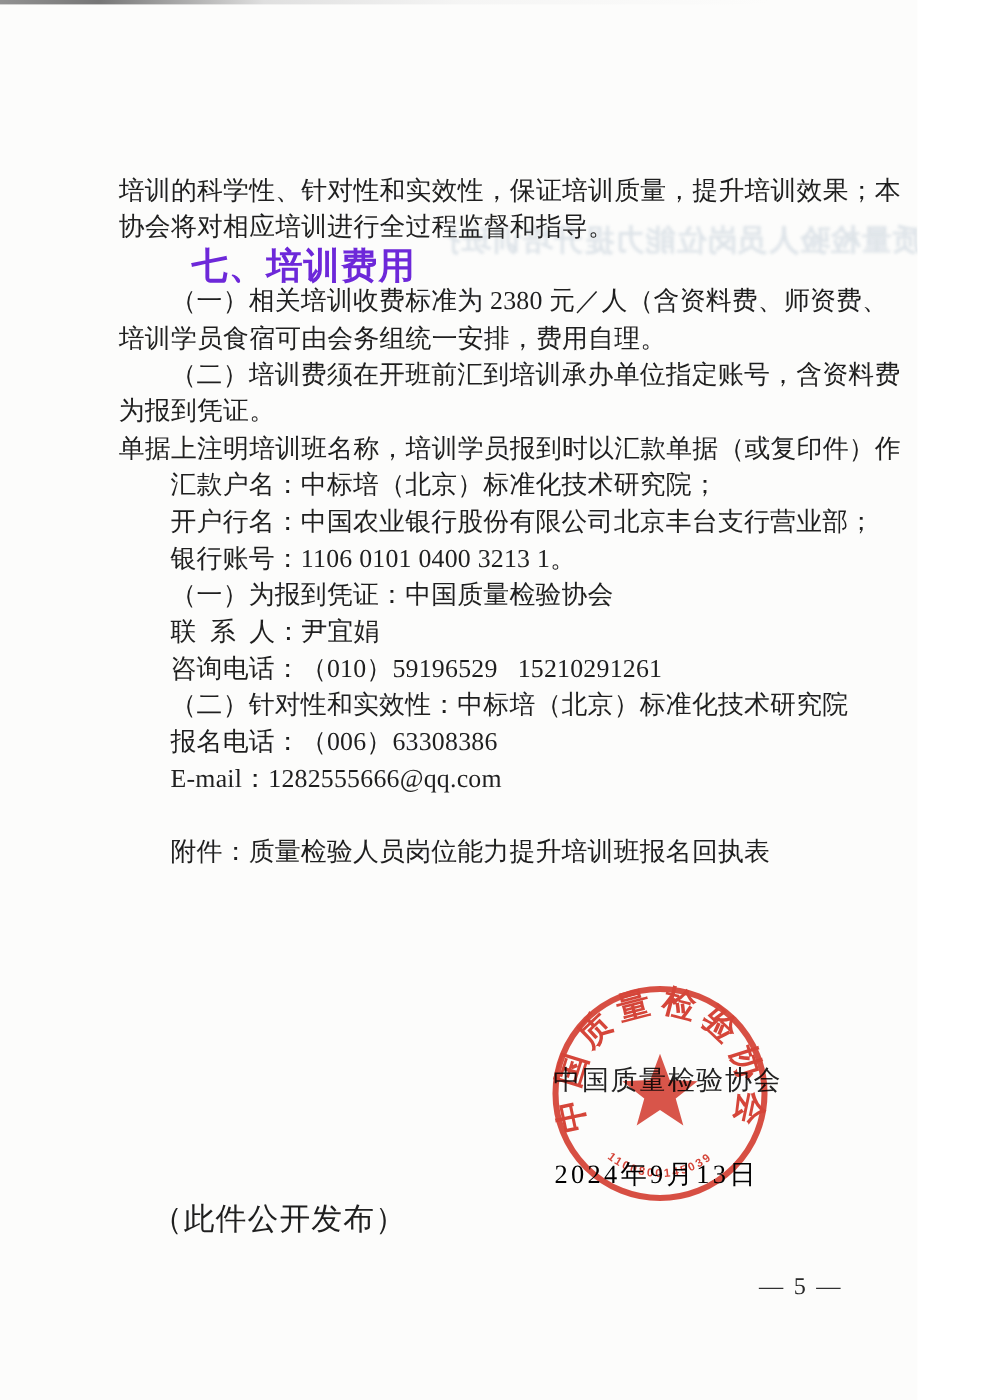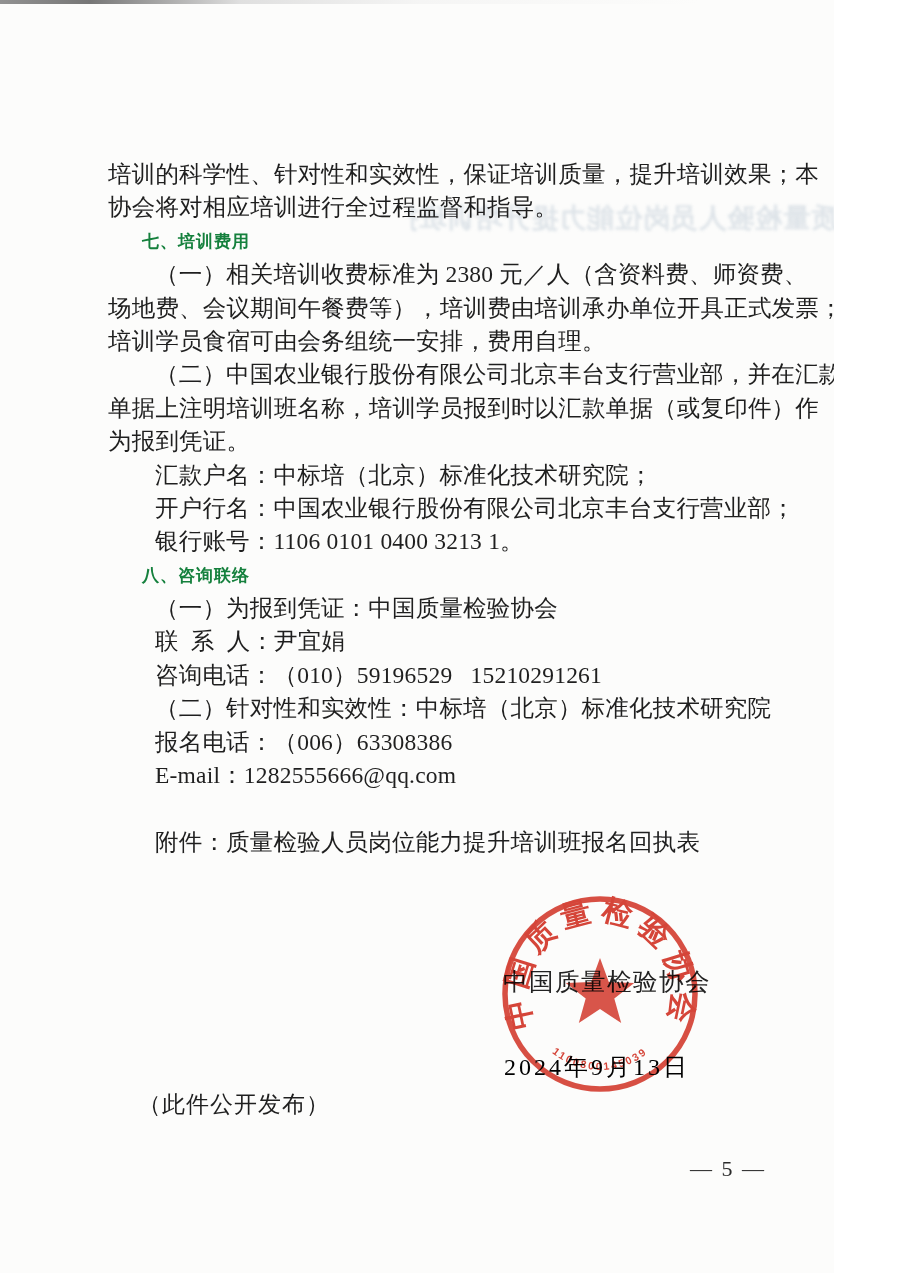--- a/index.html
+++ b/index.html
@@ -31,34 +31,34 @@
     position:absolute;left:108px;top:158px;width:694px;
   }
   .row{
     height:33.4px;line-height:33.4px;
     font-size:23.5px;letter-spacing:0.2px;
     white-space:pre;
   }
   .ind{text-indent:2em;}
   .heading{
     font-family:"Liberation Sans","DejaVu Sans",sans-serif;
-    font-weight:700;font-size:17px;letter-spacing:1px;
-    color:#15803d;
+    font-weight:700;font-size:33px;letter-spacing:1px;
+    color:#6d28d9;
   }
   .sig-org{
     position:absolute;top:965px;left:503px;
     font-size:24.5px;letter-spacing:1.5px;white-space:pre;color:#222;
   }
   .sig-date{
     position:absolute;top:1051px;left:504px;
     font-size:24px;letter-spacing:3px;white-space:pre;color:#000000;
   }
   .release{
     position:absolute;top:1089px;left:138px;
-    font-size:23px;letter-spacing:1px;white-space:pre;
+    font-size:28px;letter-spacing:1px;white-space:pre;
   }
   .pagenum{
     position:absolute;top:1156px;left:690px;
     font-size:22px;letter-spacing:2px;white-space:pre;color:#2a2a2a;
   }
   .seal{
     position:absolute;left:489px;top:882px;width:222px;height:230px;
     mix-blend-mode:multiply;opacity:.93;
   }
   .seal text{
@@ -80,29 +80,27 @@
 
   <div class="scan-edge"></div>
 
   <div class="bleed">质量检验人员岗位能力提升培训班报名回执表</div>
 
   <div class="doc">
     <div class="row">培训的科学性、针对性和实效性，保证培训质量，提升培训效果；本</div>
     <div class="row">协会将对相应培训进行全过程监督和指导。</div>
     <div class="row ind heading">七、培训费用</div>
     <div class="row ind">（一）相关培训收费标准为 2380 元／人（含资料费、师资费、</div>
-    <div class="row">场地费、会议期间午餐费等），培训费由培训承办单位开具正式发票；</div>
     <div class="row">培训学员食宿可由会务组统一安排，费用自理。</div>
-    <div class="row ind">（二）中国农业银行股份有限公司北京丰台支行营业部，并在汇款</div>
+    <div class="row ind">（二）培训费须在开班前汇到培训承办单位指定账号，含资料费</div>
+    <div class="row">为报到凭证。</div>
     <div class="row">单据上注明培训班名称，培训学员报到时以汇款单据（或复印件）作</div>
-    <div class="row">为报到凭证。</div>
     <div class="row ind">汇款户名：中标培（北京）标准化技术研究院；</div>
     <div class="row ind">开户行名：中国农业银行股份有限公司北京丰台支行营业部；</div>
     <div class="row ind">银行账号：1106 0101 0400 3213 1。</div>
-    <div class="row ind heading">八、咨询联络</div>
     <div class="row ind">（一）为报到凭证：中国质量检验协会</div>
     <div class="row ind">联  系  人：尹宜娟</div>
     <div class="row ind">咨询电话：（010）59196529   15210291261</div>
     <div class="row ind">（二）针对性和实效性：中标培（北京）标准化技术研究院</div>
     <div class="row ind">报名电话：（006）63308386</div>
     <div class="row ind">E-mail：1282555666@qq.com</div>
     <div class="row"></div>
     <div class="row ind">附件：质量检验人员岗位能力提升培训班报名回执表</div>
   </div>
 

